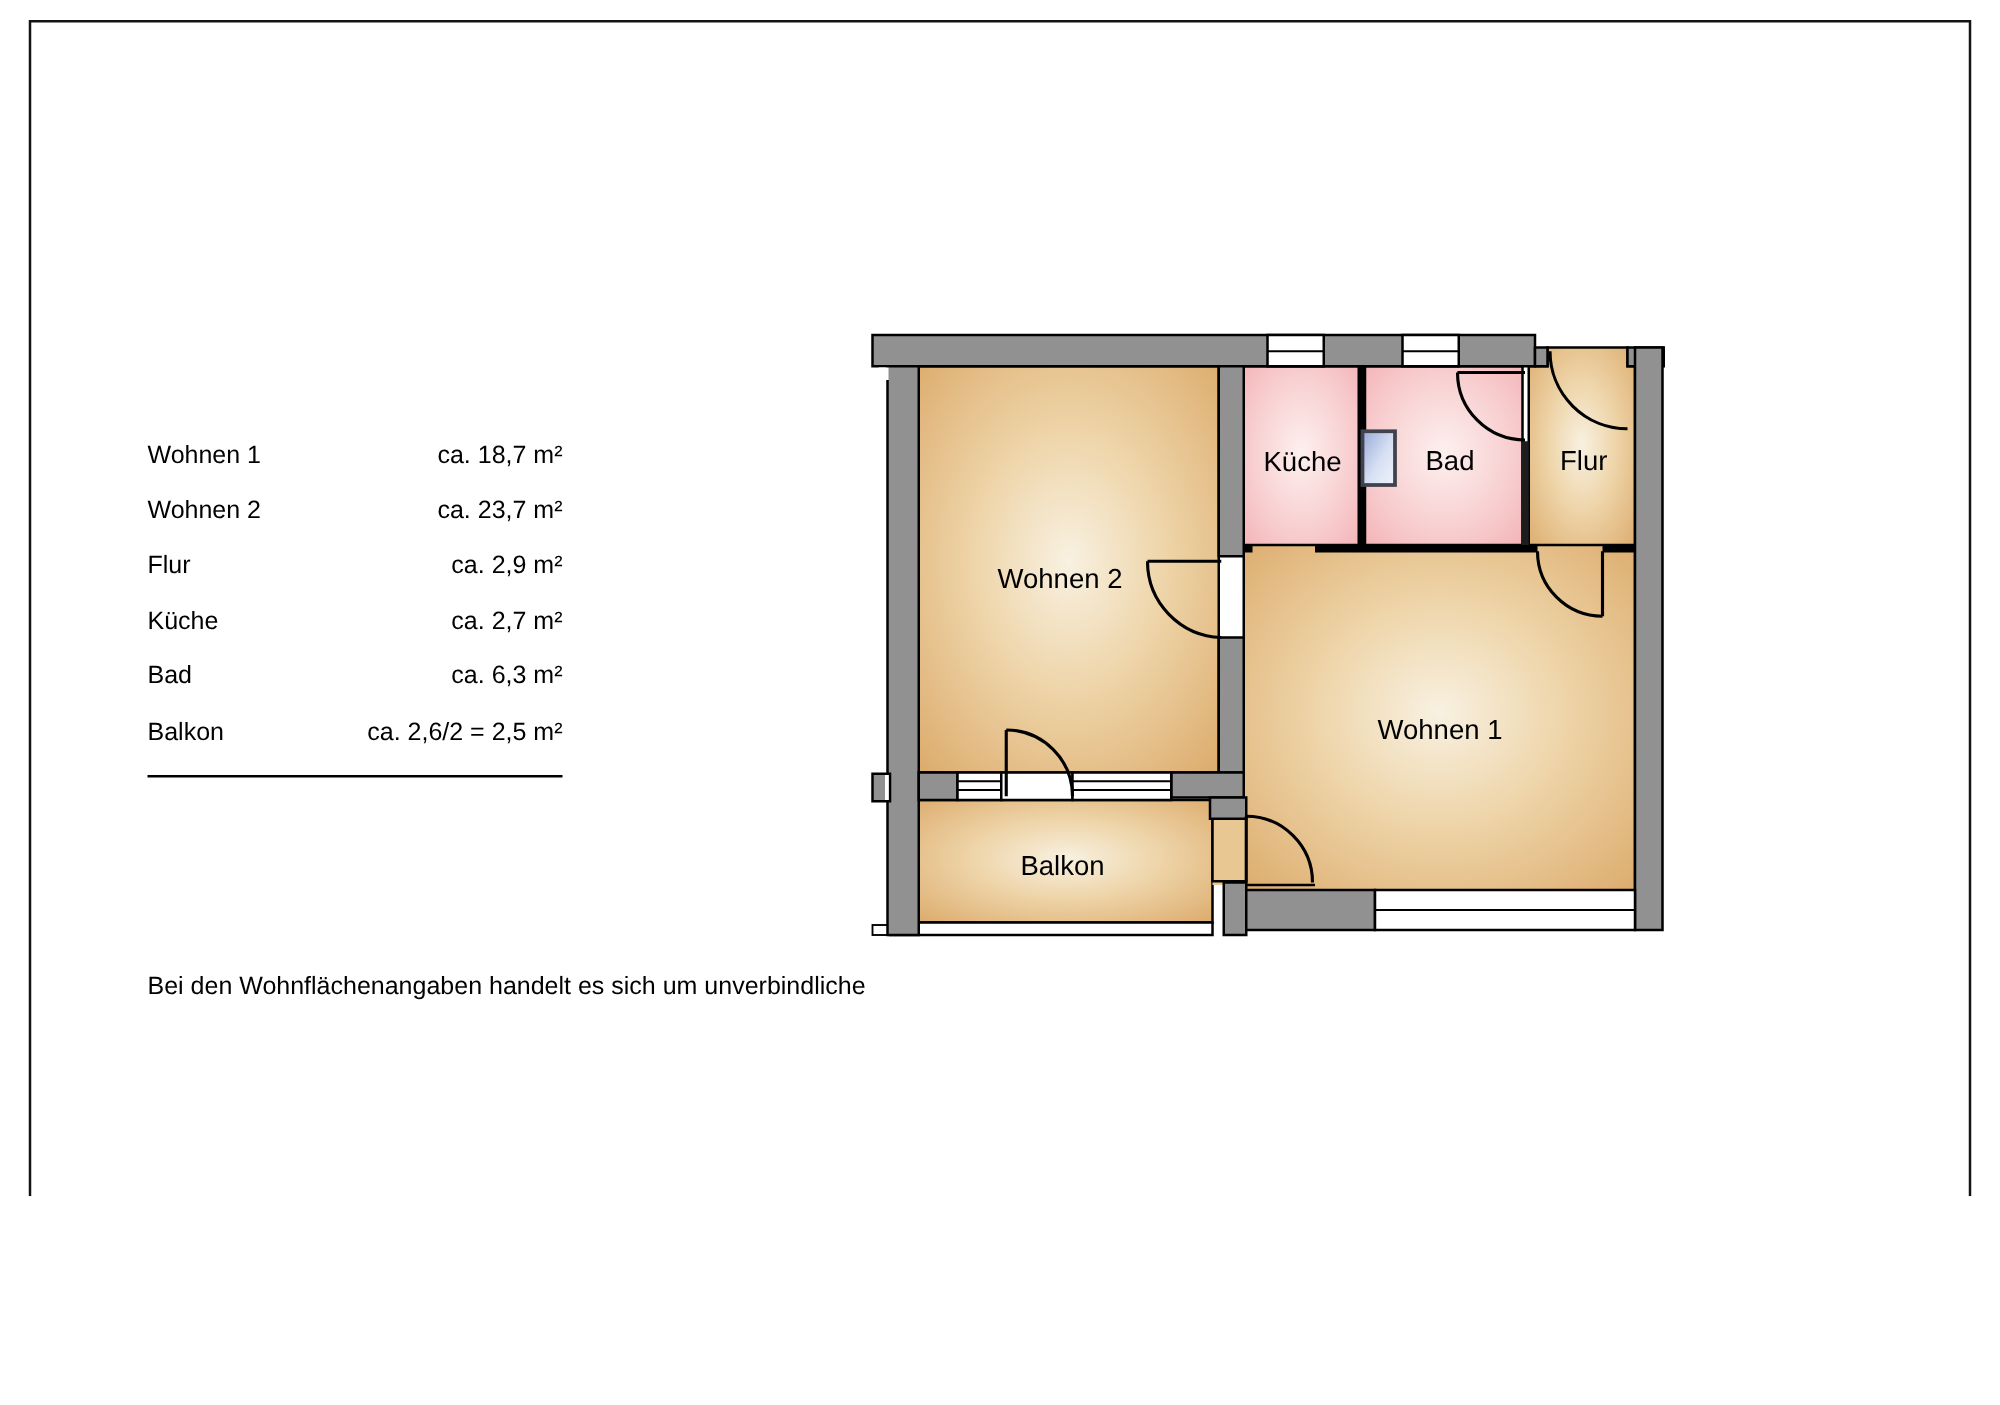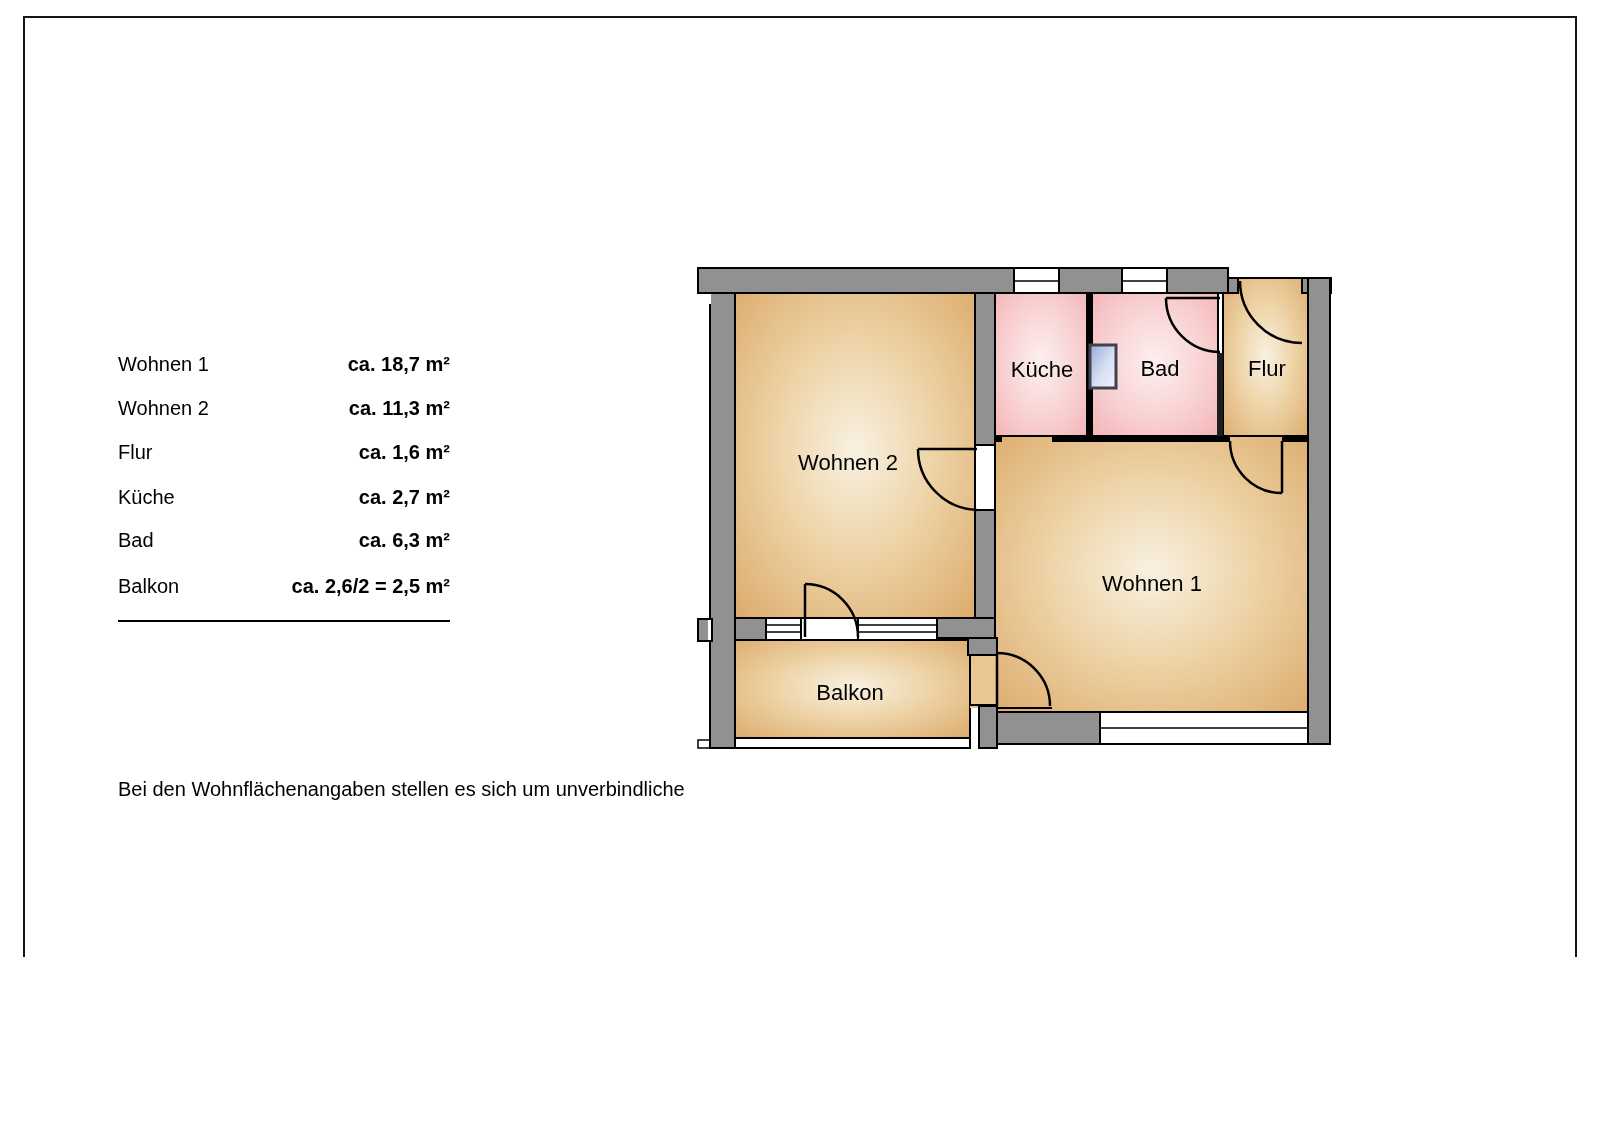--- a/index.html
+++ b/index.html
@@ -3,60 +3,60 @@
 <meta charset="utf-8">
 <style>
   html,body{margin:0;padding:0;background:#ffffff;}
   #page{position:relative;width:1600px;height:957px;background:#ffffff;overflow:hidden;
         font-family:"Liberation Sans",sans-serif;color:#000;}
   #page-border{position:absolute;left:23px;top:16px;width:1550px;height:1090px;
                border:2px solid #141414;}
   .lrow{position:absolute;left:118px;width:332px;height:24px;display:flex;
         justify-content:space-between;font-size:20px;line-height:24px;}
   .lrow .lab{text-align:left;}
-  .lrow .val{text-align:left;font-weight:bold;}
+  .lrow .val{text-align:left;}
   #legend-divider{position:absolute;left:118px;top:620px;width:332px;height:2px;background:#000;}
   #disclaimer{position:absolute;left:118px;top:776px;font-size:20px;line-height:26px;}
   #plan-svg{position:absolute;left:680px;top:250px;}
   text{font-family:"Liberation Sans",sans-serif;font-size:22px;fill:#000;}
 </style>
 </head>
 <body>
 
 <div id="page">
   <div id="page-border"></div>
 
   <div class="lrow" style="top:352px">
     <span class="lab">Wohnen 1</span>
     <span class="val">ca. 18,7 m²</span>
   </div>
   <div class="lrow" style="top:396px">
     <span class="lab">Wohnen 2</span>
-    <span class="val">ca. 11,3 m²</span>
+    <span class="val">ca. 23,7 m²</span>
   </div>
   <div class="lrow" style="top:440px">
     <span class="lab">Flur</span>
-    <span class="val">ca. 1,6 m²</span>
+    <span class="val">ca. 2,9 m²</span>
   </div>
   <div class="lrow" style="top:485px">
     <span class="lab">Küche</span>
     <span class="val">ca. 2,7 m²</span>
   </div>
   <div class="lrow" style="top:528px">
     <span class="lab">Bad</span>
     <span class="val">ca. 6,3 m²</span>
   </div>
   <div class="lrow" style="top:574px">
     <span class="lab">Balkon</span>
     <span class="val">ca. 2,6/2 = 2,5 m²</span>
   </div>
   <div id="legend-divider"></div>
 
   <div id="disclaimer">
-    <div>Bei den Wohnflächenangaben stellen es sich um unverbindliche</div>
+    <div>Bei den Wohnflächenangaben handelt es sich um unverbindliche</div>
   </div>
 
   <svg id="plan-svg" width="660" height="515" viewBox="680 250 660 515">
     <defs>
       <radialGradient id="tanG" cx="50%" cy="48%" r="72%">
         <stop offset="0%" stop-color="#f8f1e1"></stop>
         <stop offset="45%" stop-color="#eed4a8"></stop>
         <stop offset="100%" stop-color="#dcab6c"></stop>
       </radialGradient>
       <radialGradient id="pinkG" cx="50%" cy="48%" r="75%">

